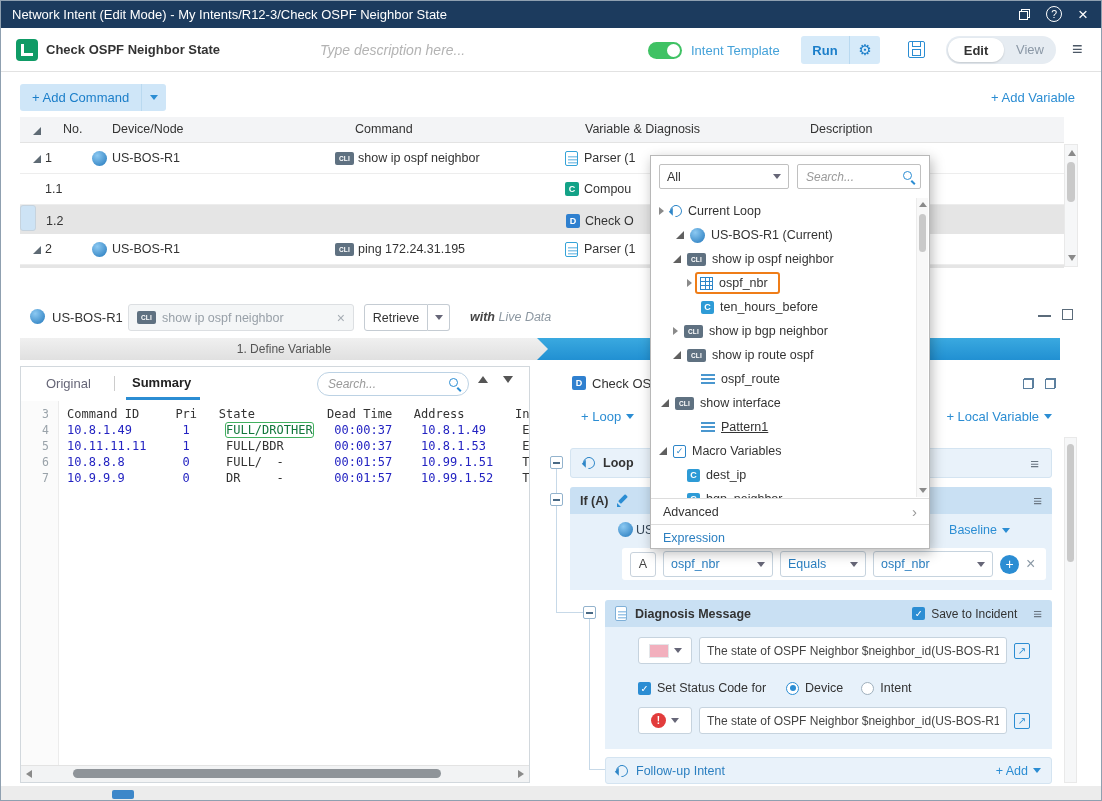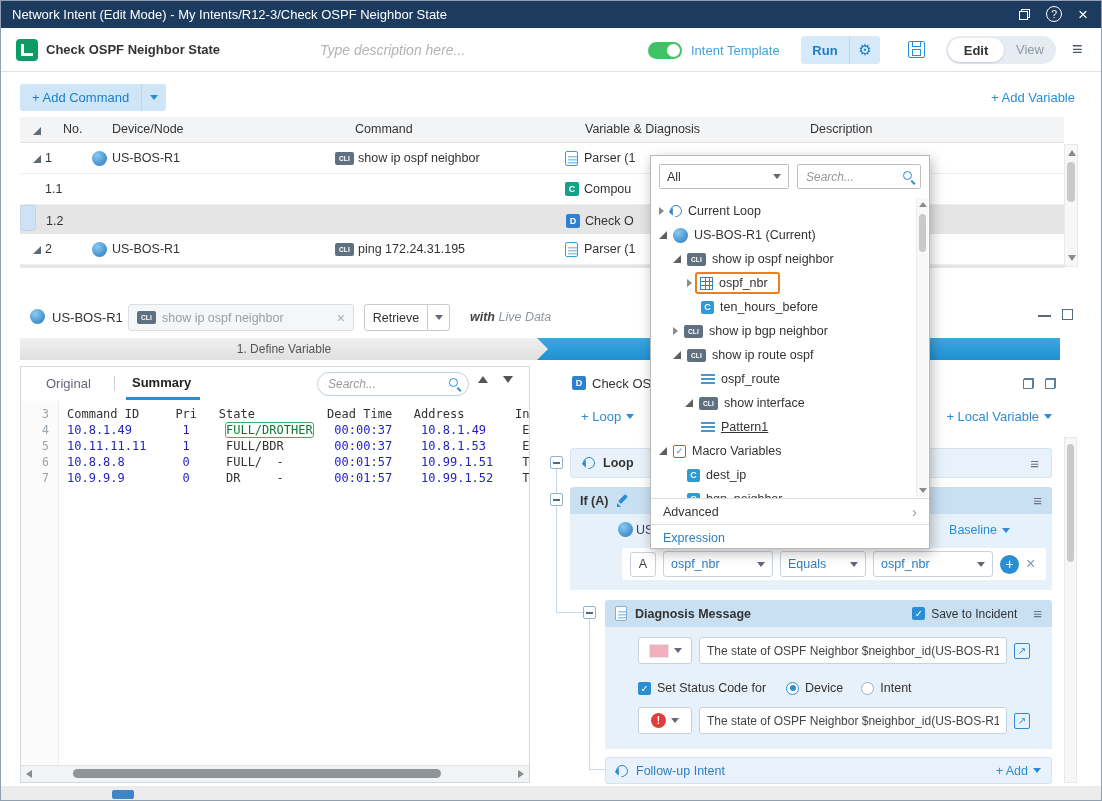--- a/index.html
+++ b/index.html
@@ -479,21 +479,21 @@
       <input placeholder="Search..." style="">
       <span class="ic-search"></span>
     </span>
   </div>
   <div id="vp-tree">
       <div class="tnode" style="padding-left: 8px;">
         <span class="tri-col"></span>
         <span class="ic-loopsym"></span>
         <span class="tlabel">Current Loop</span>
       </div>
-      <div class="tnode" style="padding-left: 8px;">
+      <div class="tnode" style="padding-left: 8px; margin-left: 17px;">
         <span class="tri-exp"></span>
         <span class="ic-device"></span>
         <span class="tlabel">US-BOS-R1 (Current)</span>
       </div>
       <div class="tnode" style="padding-left: 22px;">
         <span class="tri-exp"></span>
         <span class="cli">CLI</span>
         <span class="tlabel">show ip ospf neighbor</span>
       </div>
       <div class="tnode" style="padding-left: 36px;">
@@ -516,21 +516,21 @@
       <div class="tnode" style="padding-left: 22px;">
         <span class="tri-exp"></span>
         <span class="cli">CLI</span>
         <span class="tlabel">show ip route ospf</span>
       </div>
       <div class="tnode" style="padding-left: 36px;">
         <span class="tri-spacer"></span>
         <span class="ic-list"></span>
         <span class="tlabel">ospf_route</span>
       </div>
-      <div class="tnode" style="padding-left: 34px;">
+      <div class="tnode" style="padding-left: 10px;">
         <span class="tri-exp"></span>
         <span class="cli">CLI</span>
         <span class="tlabel">show interface</span>
       </div>
       <div class="tnode" style="padding-left: 36px; text-decoration: underline;">
         <span class="tri-spacer"></span>
         <span class="ic-list"></span>
         <span class="tlabel">Pattern1</span>
       </div>
       <div class="tnode" style="padding-left: 8px;">

